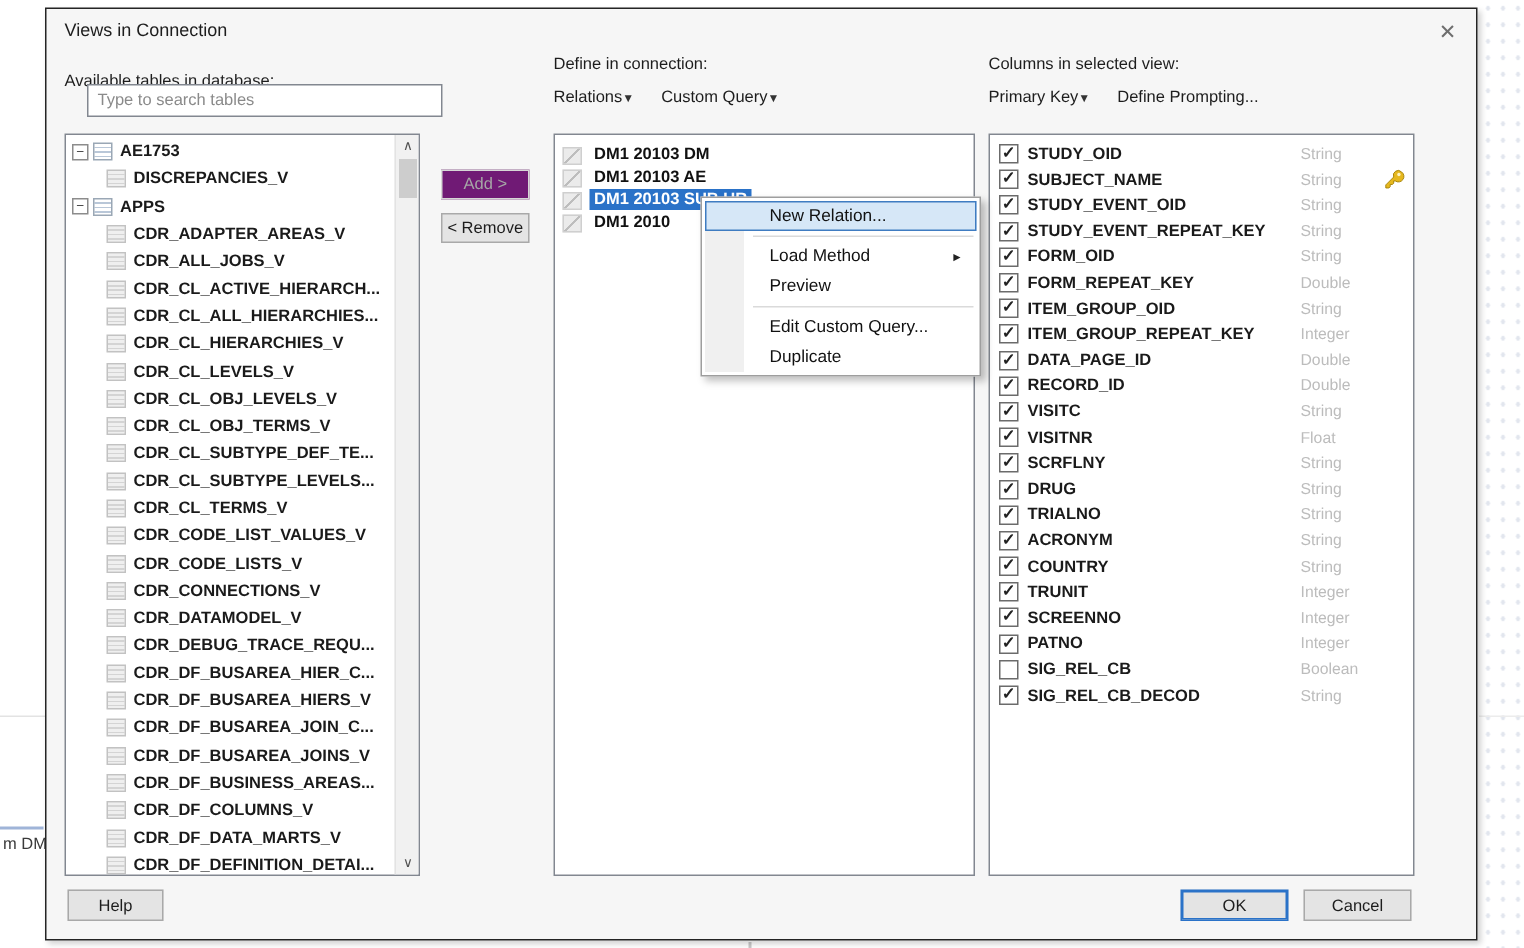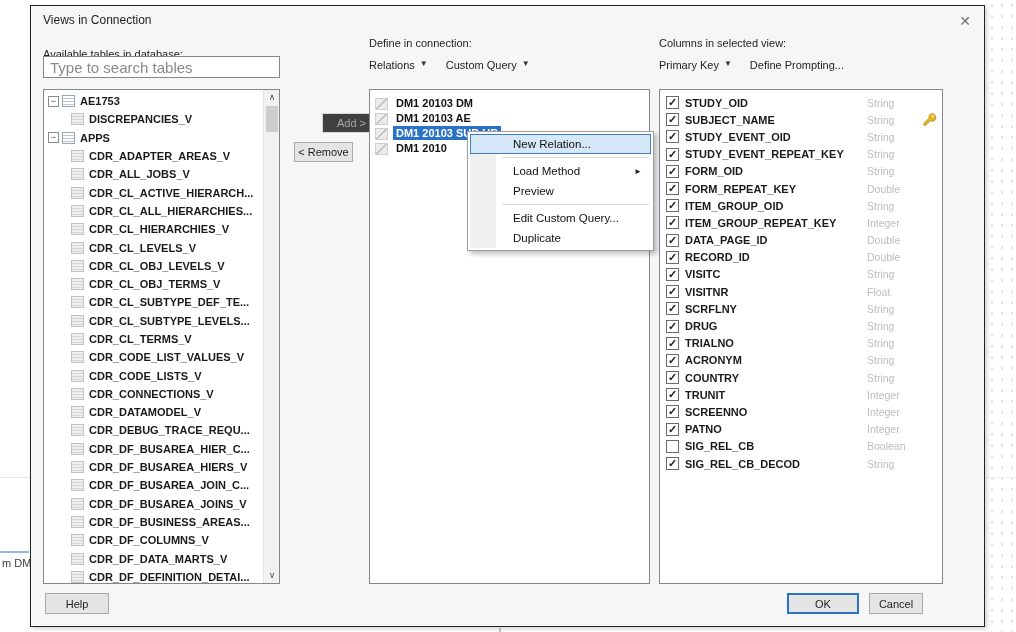--- a/index.html
+++ b/index.html
@@ -17,29 +17,29 @@
 
   
   .dialog{position:absolute;left:30px;top:5px;width:955px;height:622px;background:#f6f6f6;
     border:1px solid #242424;box-shadow:2px 2px 4px rgba(0,0,0,.18);box-sizing:border-box;}
   .title{position:absolute;left:12px;top:7px;font-size:12px;color:#1d1d1d;}
   .close{position:absolute;left:916px;top:3px;width:36px;height:24px;display:flex;align-items:center;
     justify-content:center;color:#6e6e6e;font-size:14px;cursor:default;}
 
   .plabel{position:absolute;font-size:11px;color:#1d1d1d;}
   .toolbar{position:absolute;font-size:11px;color:#1d1d1d;display:flex;gap:18px;}
-  .menu-btn{display:flex;gap:5px;}
+  .menu-btn{display:flex;align-items:center;}
   .chev{font-size:8px;color:#333;}
 
   .listbox{position:absolute;background:#fff;border:1px solid #828790;box-sizing:border-box;overflow:hidden;}
 
   
-  .search{position:absolute;left:12px;top:50px;width:237px;height:22px;border:1px solid #828790;
+  .search{position:absolute;left:27px;top:50px;width:237px;height:22px;border:1px solid #828790;
     box-sizing:border-box;background:#fff;font-family:"Liberation Sans",sans-serif;
-    font-size:15px;padding:0 6px;color:#333;}
+    font-size:11px;padding:0 6px;color:#333;}
   .search::placeholder{color:#8a8a8a;}
 
   
   .tree{left:12px;top:83px;width:237px;height:495px;}
   .tree-rows{position:absolute;left:0;top:0;right:16px;bottom:0;padding-top:2px;}
   .tree-row{display:flex;align-items:center;height:18.3px;font-size:11px;font-weight:700;color:#1a1a1a;
     padding-left:4px;white-space:nowrap;overflow:hidden;}
   .tree-row.lvl1{padding-left:27px;}
   .expander{width:11px;height:11px;border:1px solid #8c8c8c;background:#fff;display:inline-flex;
     align-items:center;justify-content:center;font-size:9px;font-weight:400;color:#444;
@@ -53,21 +53,21 @@
     border-left:1px solid #e3e3e3;box-sizing:border-box;}
   .sb-arrow{position:absolute;left:0;width:16px;height:15px;display:flex;align-items:center;
     justify-content:center;font-size:9px;color:#505050;line-height:1;}
   .sb-up{top:0;}
   .sb-down{bottom:0;}
   .sb-thumb{position:absolute;left:2px;top:16px;width:12px;height:26px;background:#cdcdcd;}
 
   
   .btn{position:absolute;background:#e4e4e4;border:1px solid #a9a9a9;box-sizing:border-box;
     font-size:11px;color:#1d1d1d;display:flex;align-items:center;justify-content:center;}
-  .btn.disabled{background:#404040;border-color:#d6d6d6;color:#a6a6a6;margin-left:28px;}
+  .btn.disabled{background:#701a75;border-color:#d6d6d6;color:#a6a6a6;}
   .add-btn{left:263px;top:107px;width:59px;height:20px;}
   .remove-btn{left:263px;top:136px;width:59px;height:20px;}
 
   
   .views{left:338px;top:83px;width:281px;height:495px;}
   .views-rows{padding-top:5px;}
   .view-row{display:flex;align-items:flex-end;height:15px;padding-left:5px;font-size:11px;
     font-weight:700;color:#111;white-space:nowrap;}
   .vicon{width:13px;height:12px;background:#ebebeb;border:1px solid #cfcfcf;box-sizing:border-box;
     margin-right:5px;flex:0 0 auto;background-image:linear-gradient(135deg,transparent 45%,#bdbdbd 45%,#bdbdbd 55%,transparent 55%);}
@@ -93,21 +93,21 @@
     margin-right:6px;flex:0 0 auto;display:inline-flex;align-items:center;justify-content:center;
     font-size:11px;font-weight:700;color:#222;line-height:1;}
   .cname{font-weight:700;color:#1a1a1a;}
   .ctype{position:absolute;left:207px;color:#bcbcbc;font-size:10.5px;}
   .ckey{position:absolute;right:5px;top:1px;width:15px;height:15px;}
 
   
   .help-btn{left:14px;top:587px;width:64px;height:21px;}
   .ok-btn{left:756px;top:587px;width:72px;height:21px;border:1px solid #2a72c8;
     box-shadow:0 0 0 1px #2a72c8 inset;}
-  .cancel-btn{left:838px;top:587px;width:54px;height:21px;}
+  .cancel-btn{left:838px;top:587px;width:72px;height:21px;}
 </style>
 </head>
 <body>
 
 <div class="canvas">
 
   <div class="bg-dots"></div>
   <div class="frag-line-gray"></div>
   <div class="frag-line-gray-r"></div>
   <div class="frag-line-blue"></div>

